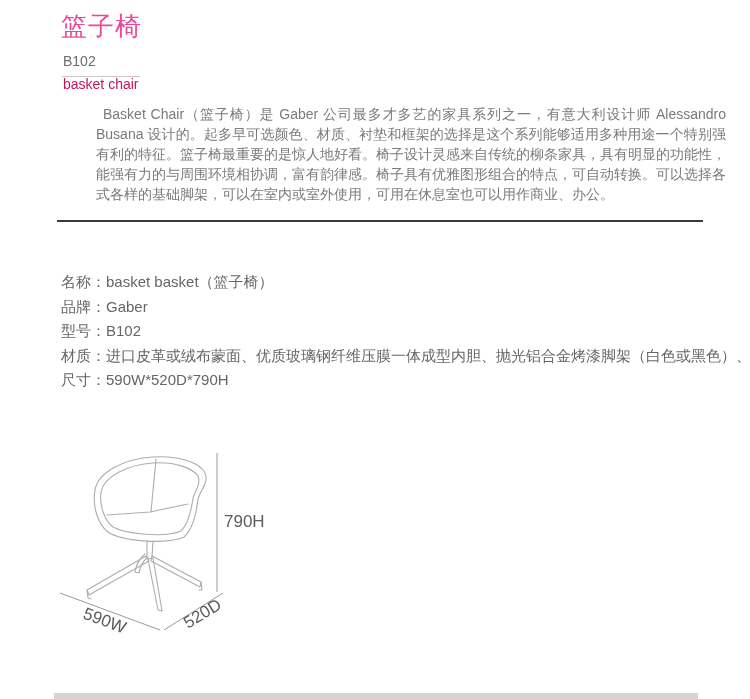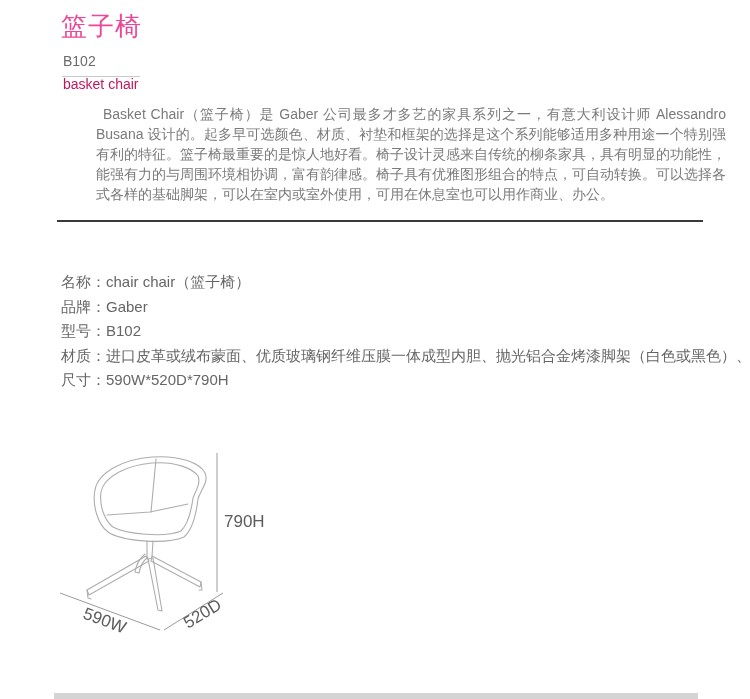--- a/index.html
+++ b/index.html
@@ -97,21 +97,21 @@
 <h1 class="page-title">篮子椅</h1>
 <div class="product-subtitle">basket chair</div>
 <div class="product-code">B102</div>
 <div class="title-underline"></div>
 
 <p class="product-description">Basket Chair（篮子椅）是 Gaber 公司最多才多艺的家具系列之一，有意大利设计师 Alessandro Busana 设计的。起多早可选颜色、材质、衬垫和框架的选择是这个系列能够适用多种用途一个特别强有利的特征。篮子椅最重要的是惊人地好看。椅子设计灵感来自传统的柳条家具，具有明显的功能性，能强有力的与周围环境相协调，富有韵律感。椅子具有优雅图形组合的特点，可自动转换。可以选择各式各样的基础脚架，可以在室内或室外使用，可用在休息室也可以用作商业、办公。</p>
 
 <div class="section-divider"></div>
 
 <div class="specs-list">
-  <div class="spec-row"><span>名称</span><span>：</span><span>chair chair（篮子椅）</span></div>
+  <div class="spec-row"><span>名称</span><span>：</span><span>basket basket（篮子椅）</span></div>
   <div class="spec-row"><span>品牌</span><span>：</span><span>Gaber</span></div>
   <div class="spec-row"><span>型号</span><span>：</span><span>B102</span></div>
   <div class="spec-row"><span>材质</span><span>：</span><span>进口皮革或绒布蒙面、优质玻璃钢纤维压膜一体成型内胆、抛光铝合金烤漆脚架（白色或黑色）、可旋转</span></div>
   <div class="spec-row"><span>尺寸</span><span>：</span><span>590W*520D*790H</span></div>
 </div>
 
 <svg class="dimension-diagram" width="245" height="215" viewBox="0 0 245 215">
 
   <line x1="165" y1="11" x2="165" y2="150" stroke="#9a9a9a" stroke-width="1"></line>
 

